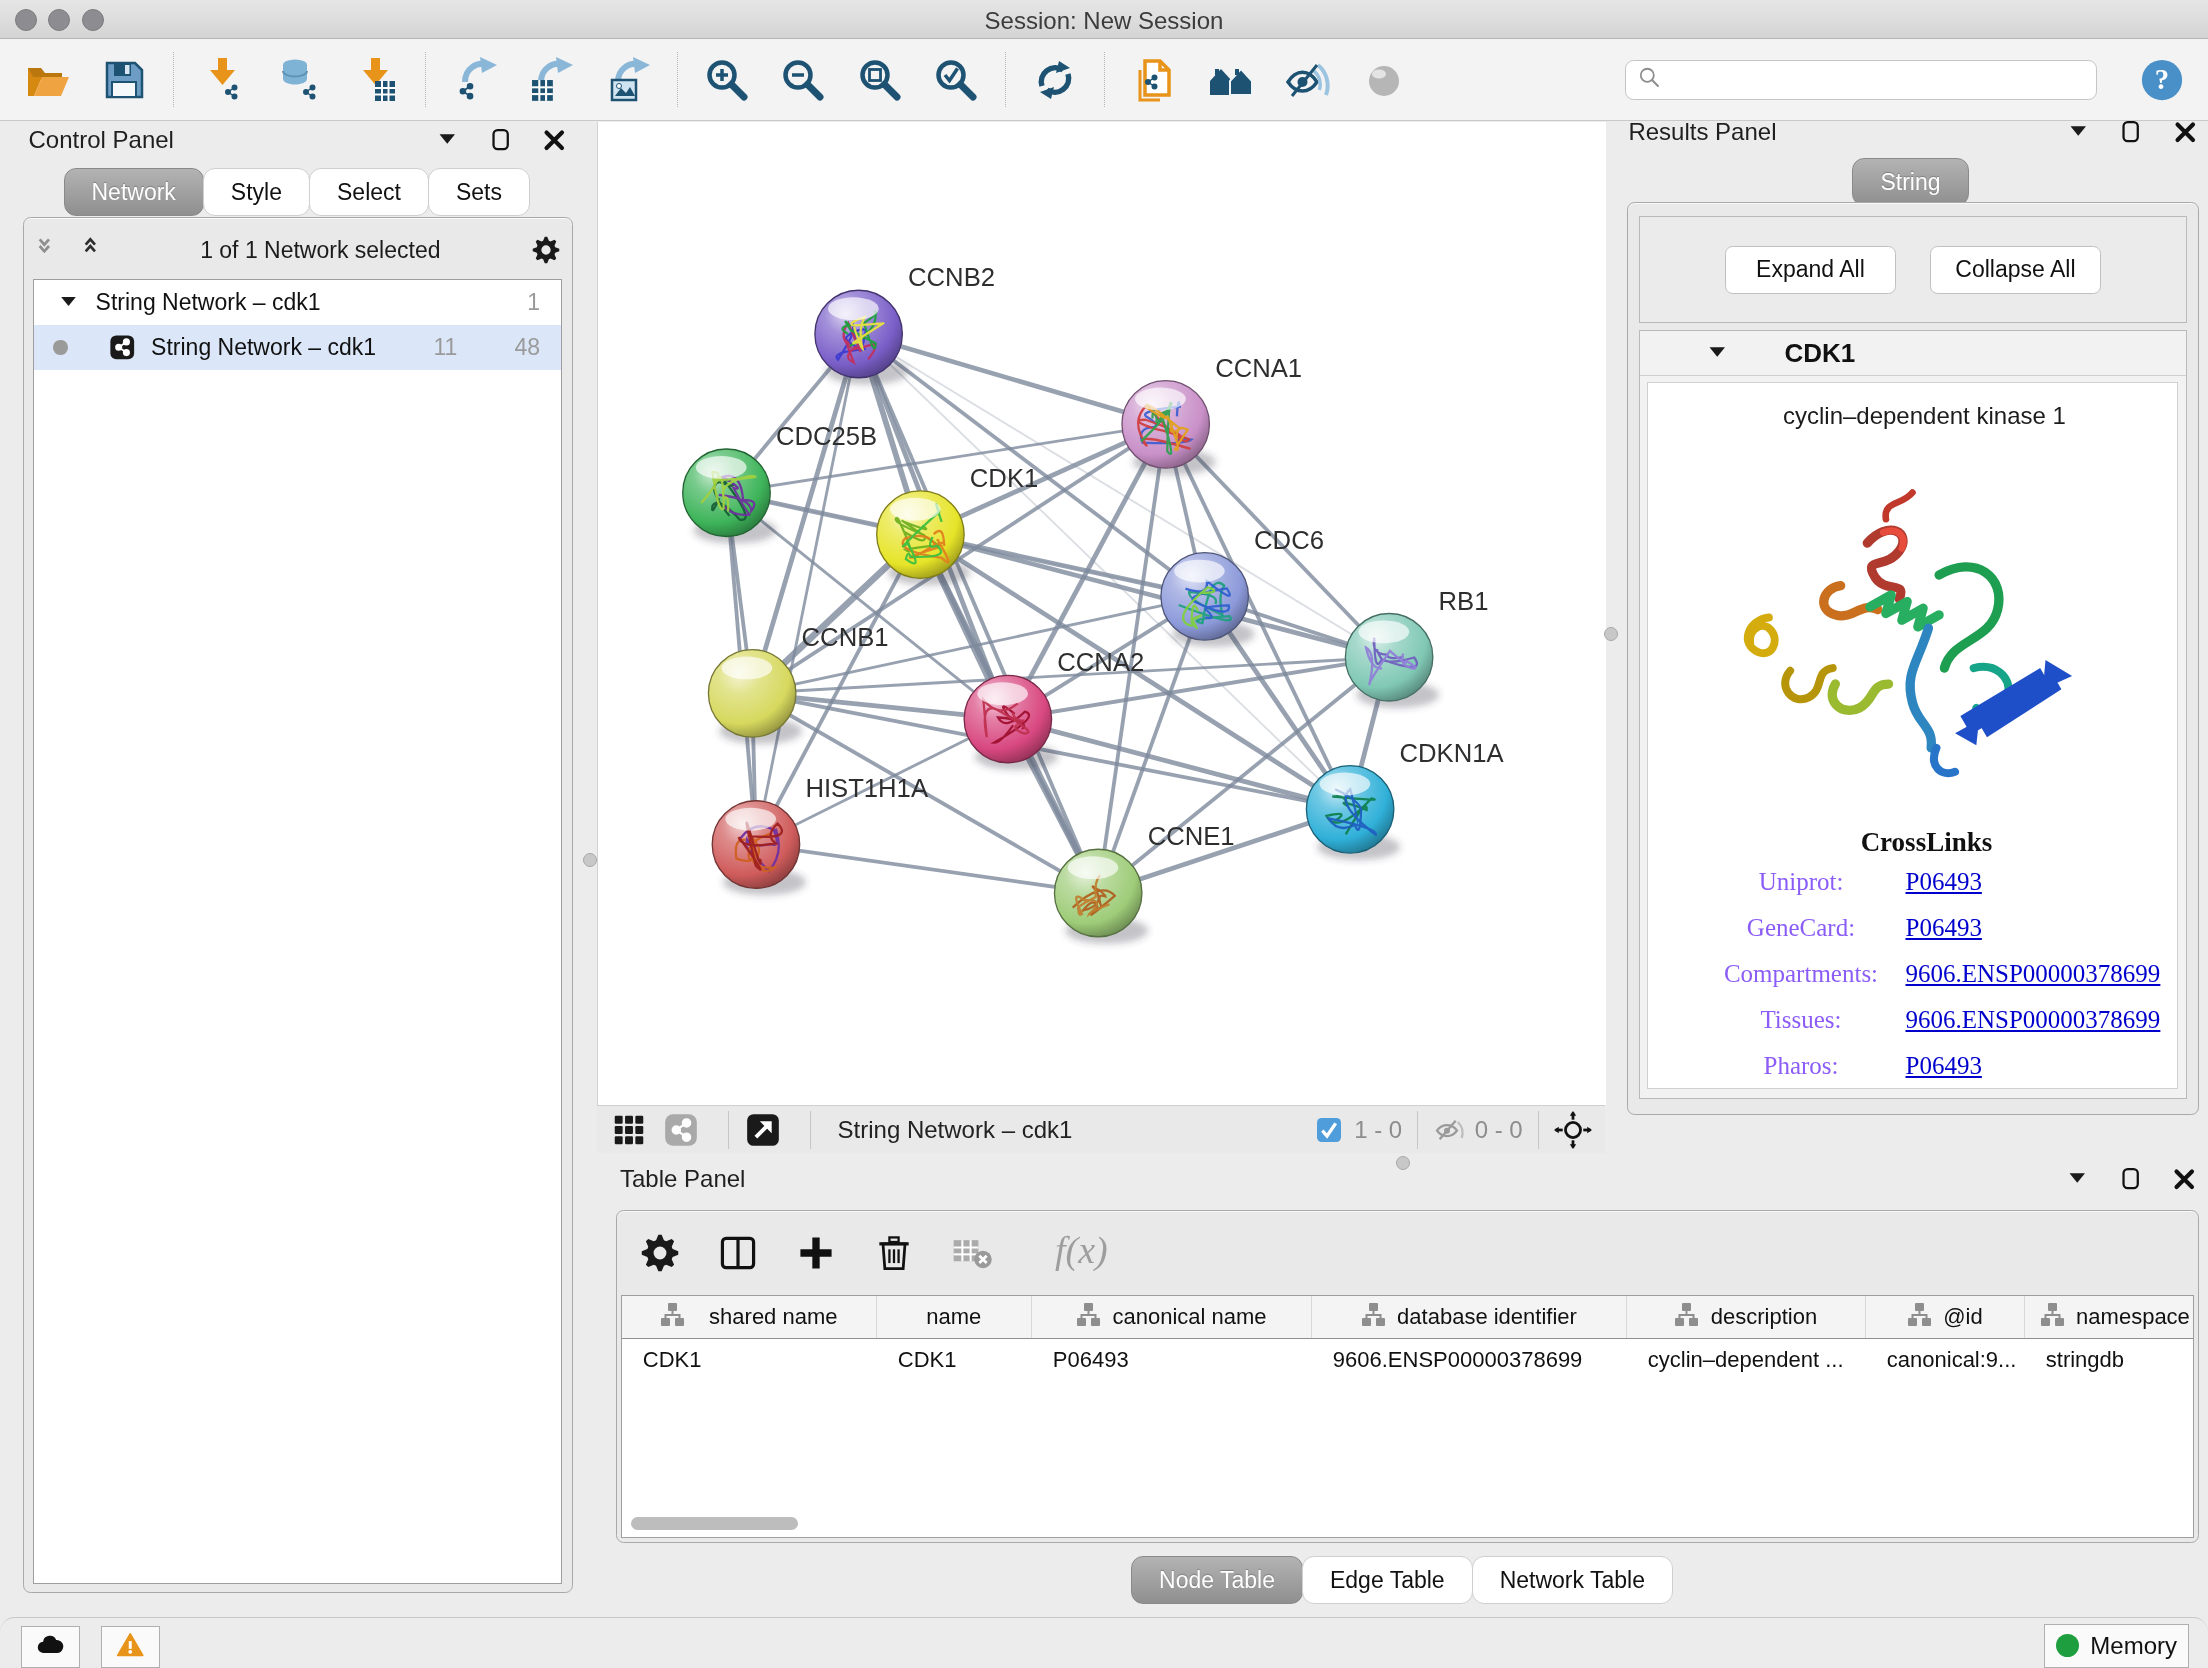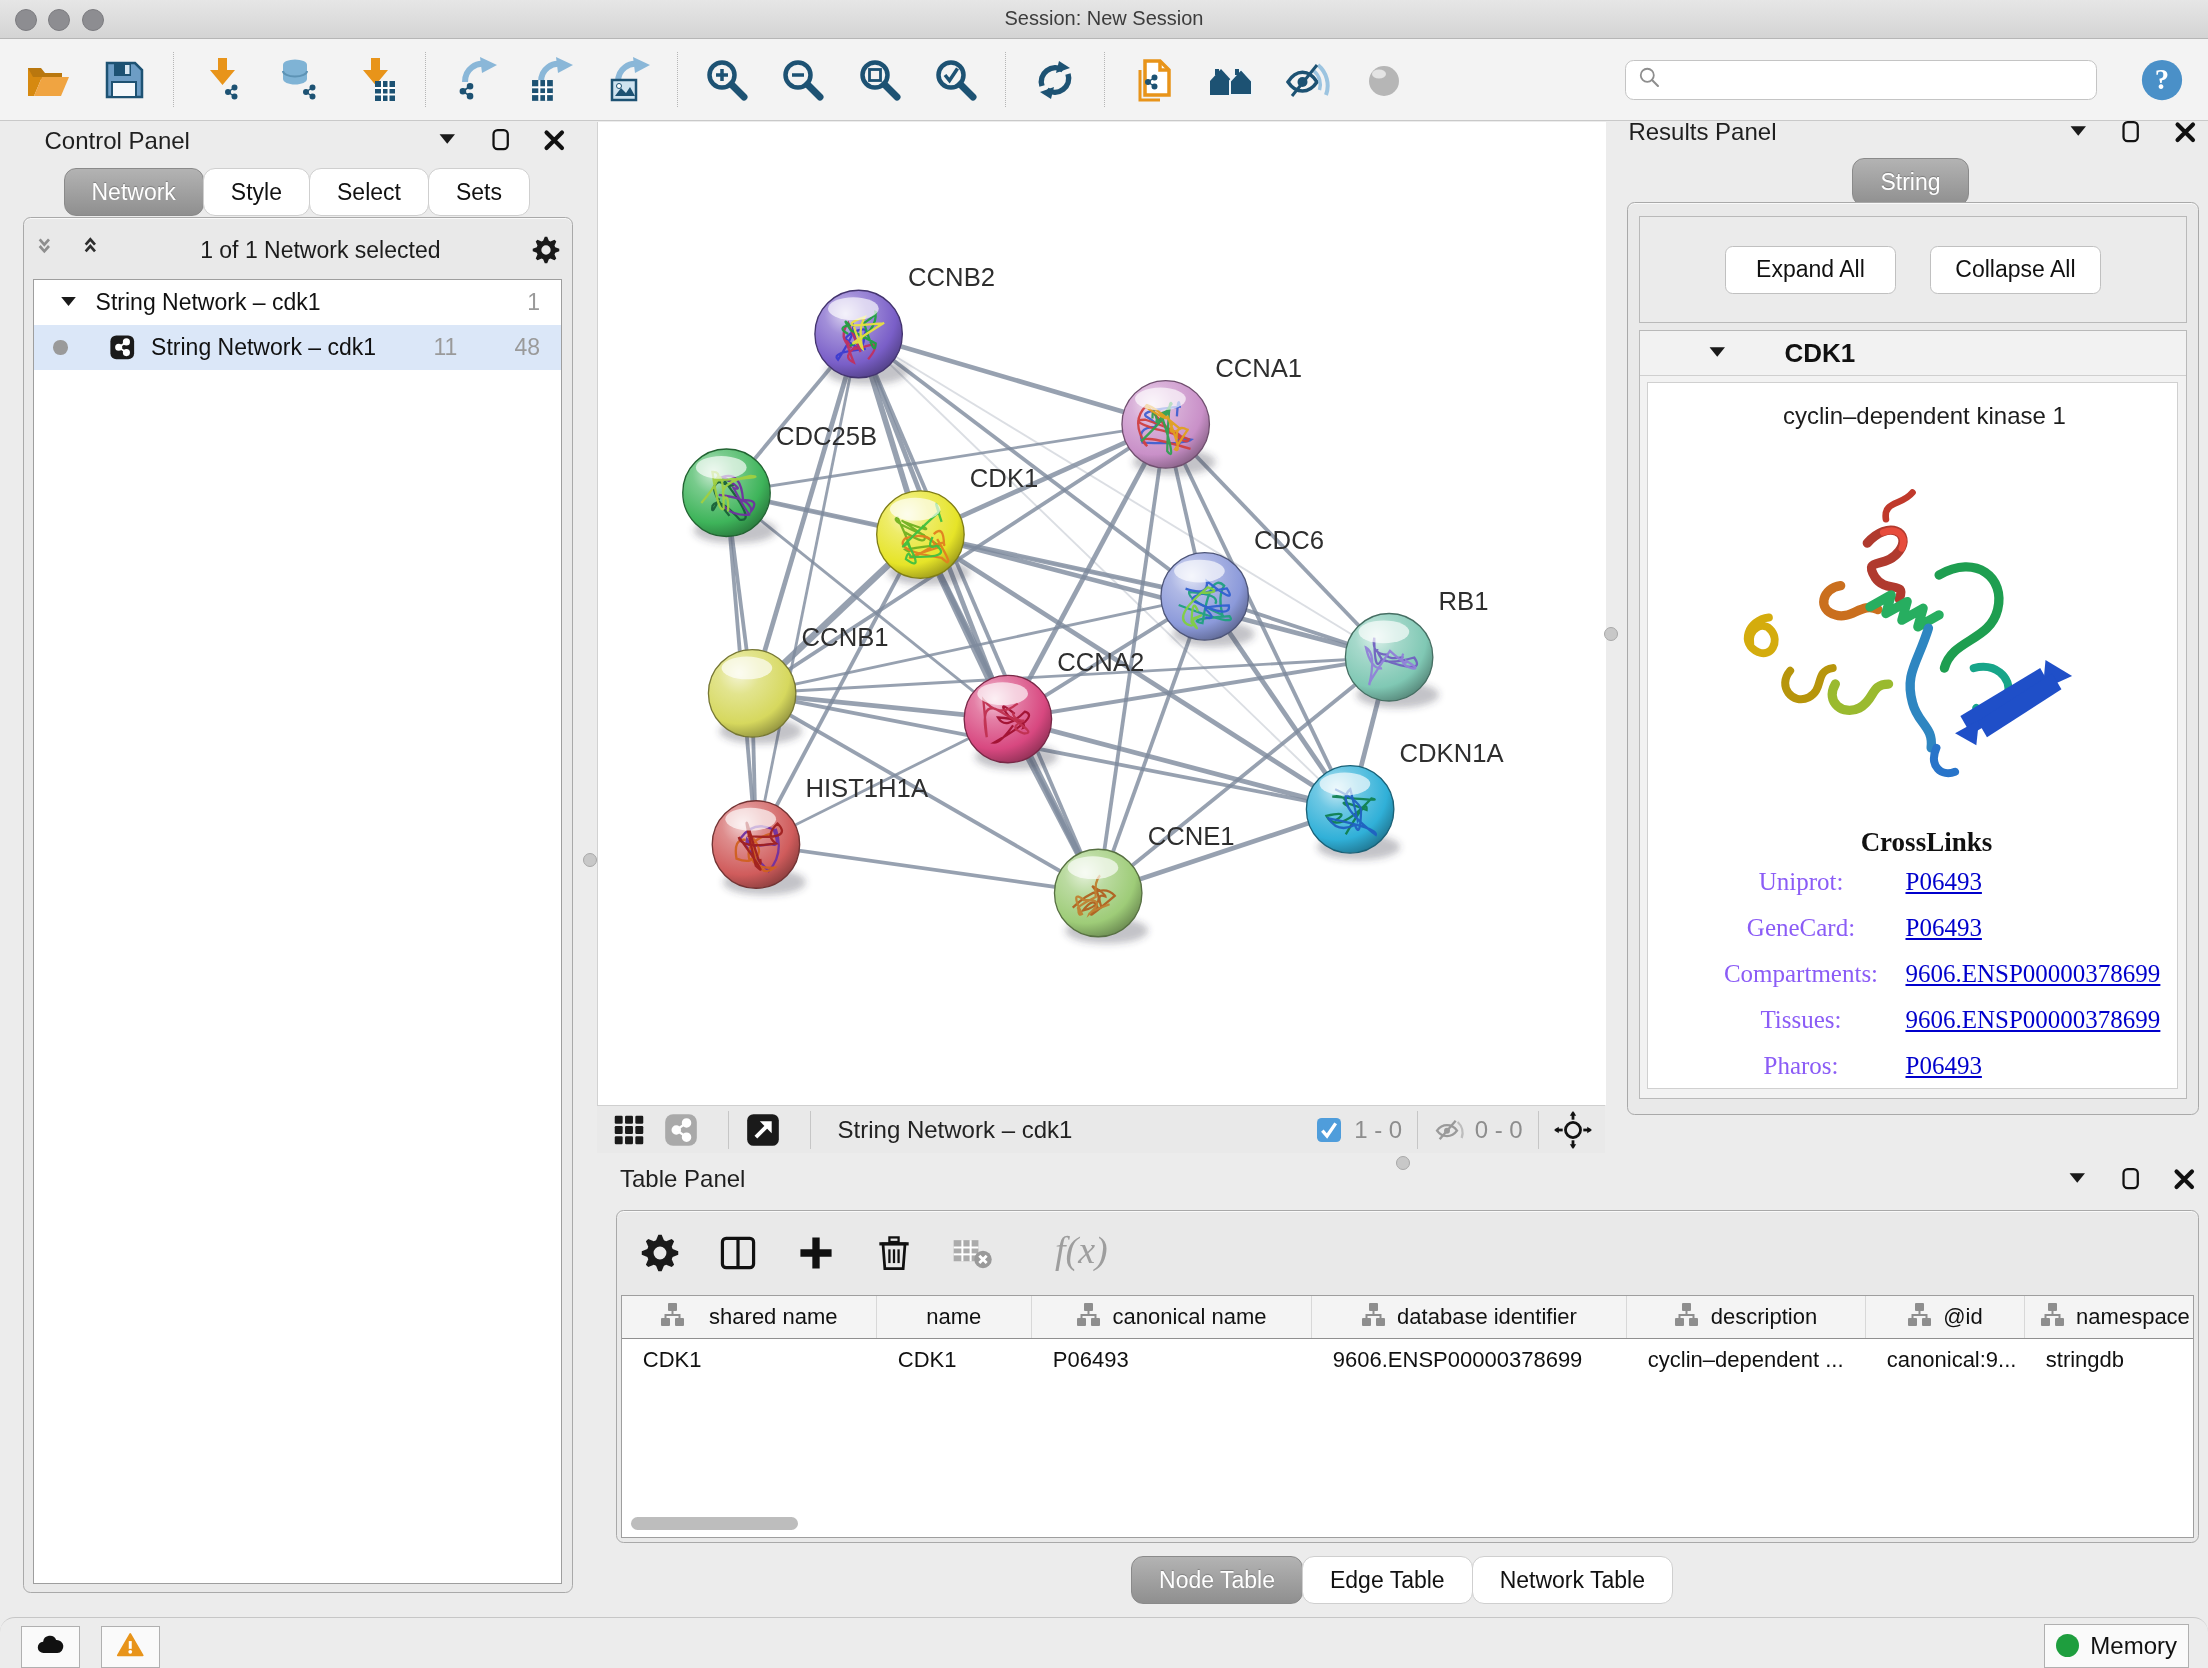--- a/index.html
+++ b/index.html
@@ -5,21 +5,21 @@
   html,body{margin:0;padding:0;}
   body{width:2208px;height:1668px;overflow:hidden;background:#ececec;
        font-family:"Liberation Sans",sans-serif;-webkit-font-smoothing:antialiased;}
   .app{position:relative;width:2208px;height:1668px;background:#ececec;}
 
   
   .titlebar{position:absolute;left:0;top:0;width:100%;height:38px;
     background:linear-gradient(#e6e6e6,#d4d4d4);border-bottom:1px solid #b6b6b6;}
   .traffic{position:absolute;left:15px;top:8.6px;display:flex;gap:11.4px;}
   .tl{width:20px;height:20px;border-radius:50%;background:#8d8d91;border:1px solid #7c7c80;display:inline-block;}
-  .wtitle{position:absolute;left:0;right:0;top:6.7px;text-align:center;font-size:20px;color:#3c3c3c;}
+  .wtitle{position:absolute;left:0;right:0;top:6.7px;text-align:center;font-size:24px;color:#3c3c3c;}
 
   
   .toolbar{position:absolute;left:0;top:39px;width:100%;height:82px;background:#f3f3f3;
     border-bottom:1px solid #c9c9c9;display:flex;align-items:center;padding:0 23px;box-sizing:border-box;}
   .tb-group{display:flex;align-items:center;gap:28.5px;}
   .tb-sep{width:0;height:55px;border-left:1.9px dotted #b5b5b5;margin:0 25px;}
   .tb-icon{width:48px;height:48px;display:inline-block;cursor:pointer;}
   .tb-icon svg{width:48px;height:48px;}
   .search{margin-left:auto;width:472px;height:40px;background:#fff;border:1px solid #c4c4c4;border-radius:8.6px;
     display:flex;align-items:center;padding-left:9.5px;box-sizing:border-box;}
@@ -34,21 +34,21 @@
   .win-btns .icn{width:28.5px;height:28.5px;display:inline-block;}
   .win-btns .icn svg{width:28.5px;height:28.5px;}
   .tab{height:46px;line-height:46px;padding:0 27px;background:#fff;border:1px solid #cfcfcf;
        font-size:23px;color:#111;border-radius:12px;margin-left:-1px;cursor:pointer;}
   .tab.active{background:linear-gradient(#b3b3b3,#8f8f8f);color:#fff;border-color:#8a8a8a;
        text-shadow:0 -1px 1px rgba(0,0,0,.25);}
   .sunken{background:#e9e9e9;border:1px solid #a9a9a9;border-radius:7.6px;box-shadow:inset 0 1px 0 rgba(255,255,255,.7);}
 
   
   .control-panel{position:absolute;left:9.5px;top:126px;width:563px;height:1467px;}
-  .cp-head{position:absolute;left:19px;top:0;right:3.8px;display:flex;align-items:flex-end;margin-left:16px;}
+  .cp-head{position:absolute;left:19px;top:0;right:3.8px;display:flex;align-items:flex-start;}
   .cp-tabs{position:absolute;left:55px;top:42px;display:flex;}
   .cp-box{position:absolute;left:13.3px;top:91px;right:0;bottom:0;}
   .cp-toolbar{position:absolute;left:9.5px;top:7.6px;right:9.5px;height:49px;display:flex;align-items:center;}
   .cp-toolbar .icn{width:32px;height:32px;}
   .cp-toolbar .icn svg{width:32px;height:32px;}
   .cp-status{flex:1;text-align:center;font-size:23px;color:#1c1c1c;}
   .cp-list{position:absolute;left:9.5px;top:61px;right:9.5px;bottom:7.6px;background:#fff;border:1px solid #9e9e9e;}
   .tree-row{height:45px;display:flex;align-items:center;font-size:23px;color:#111;}
   .tree-row.selected{background:#dbe7f8;}
   .tree-row .icn{width:27px;height:27px;}

